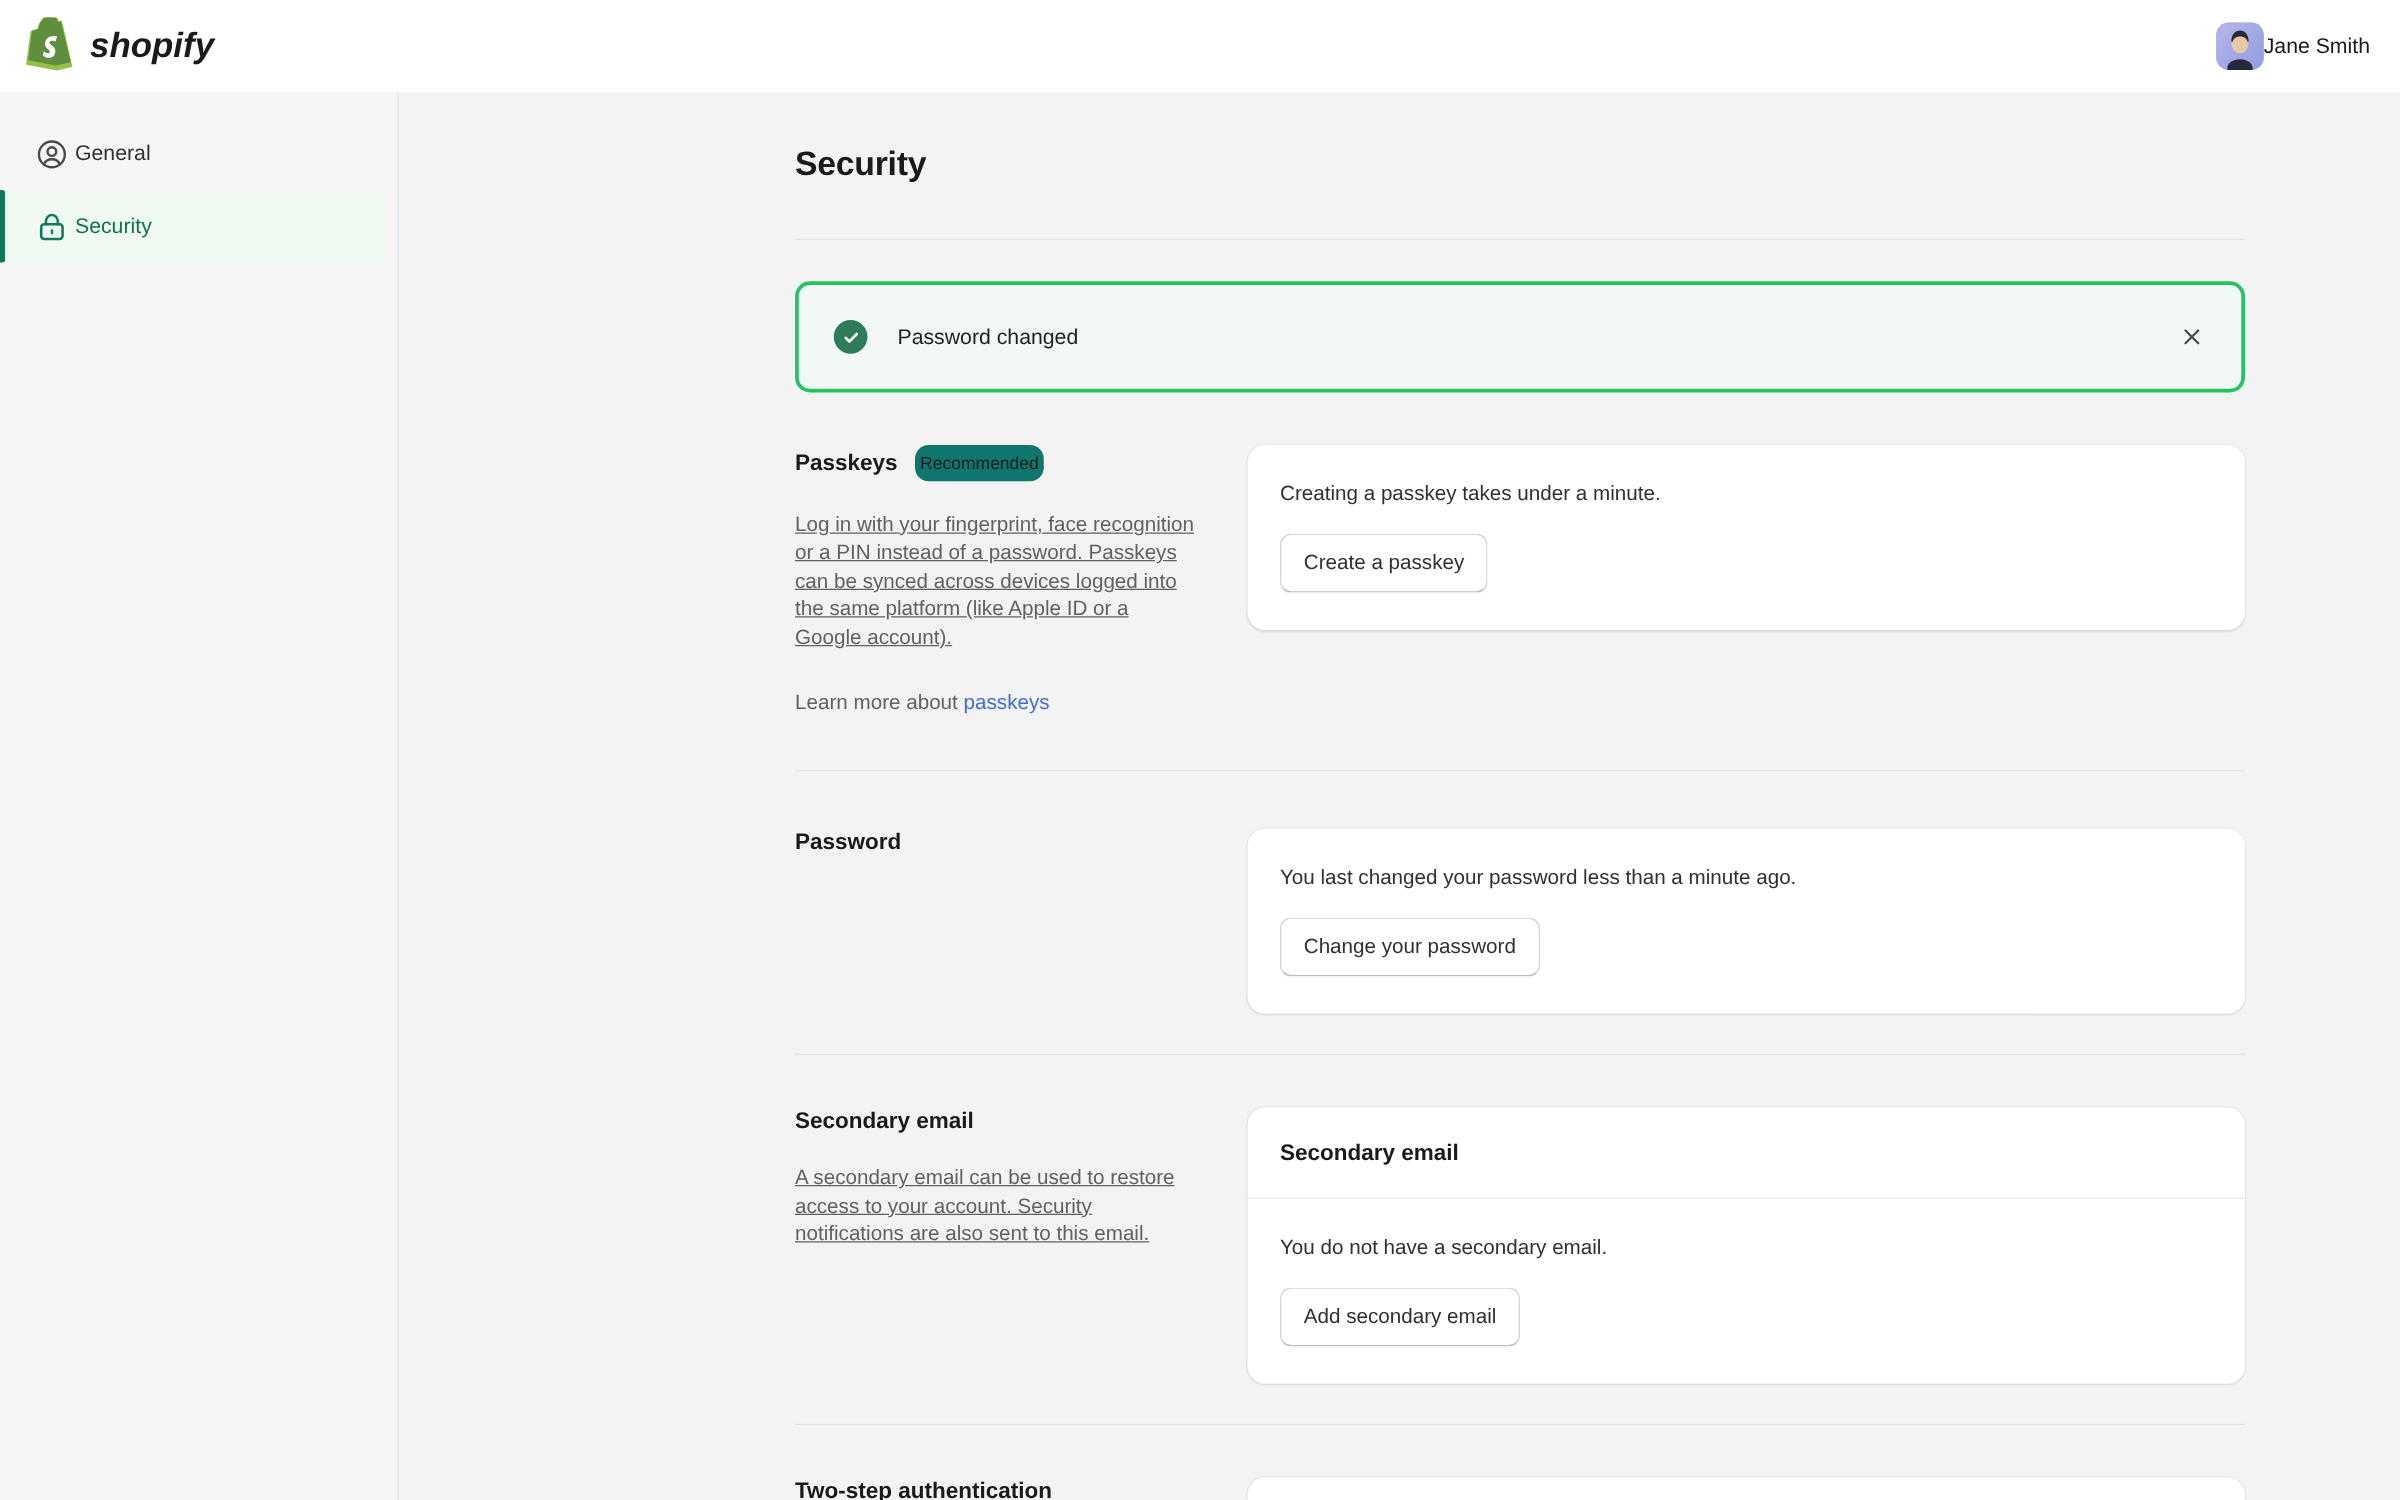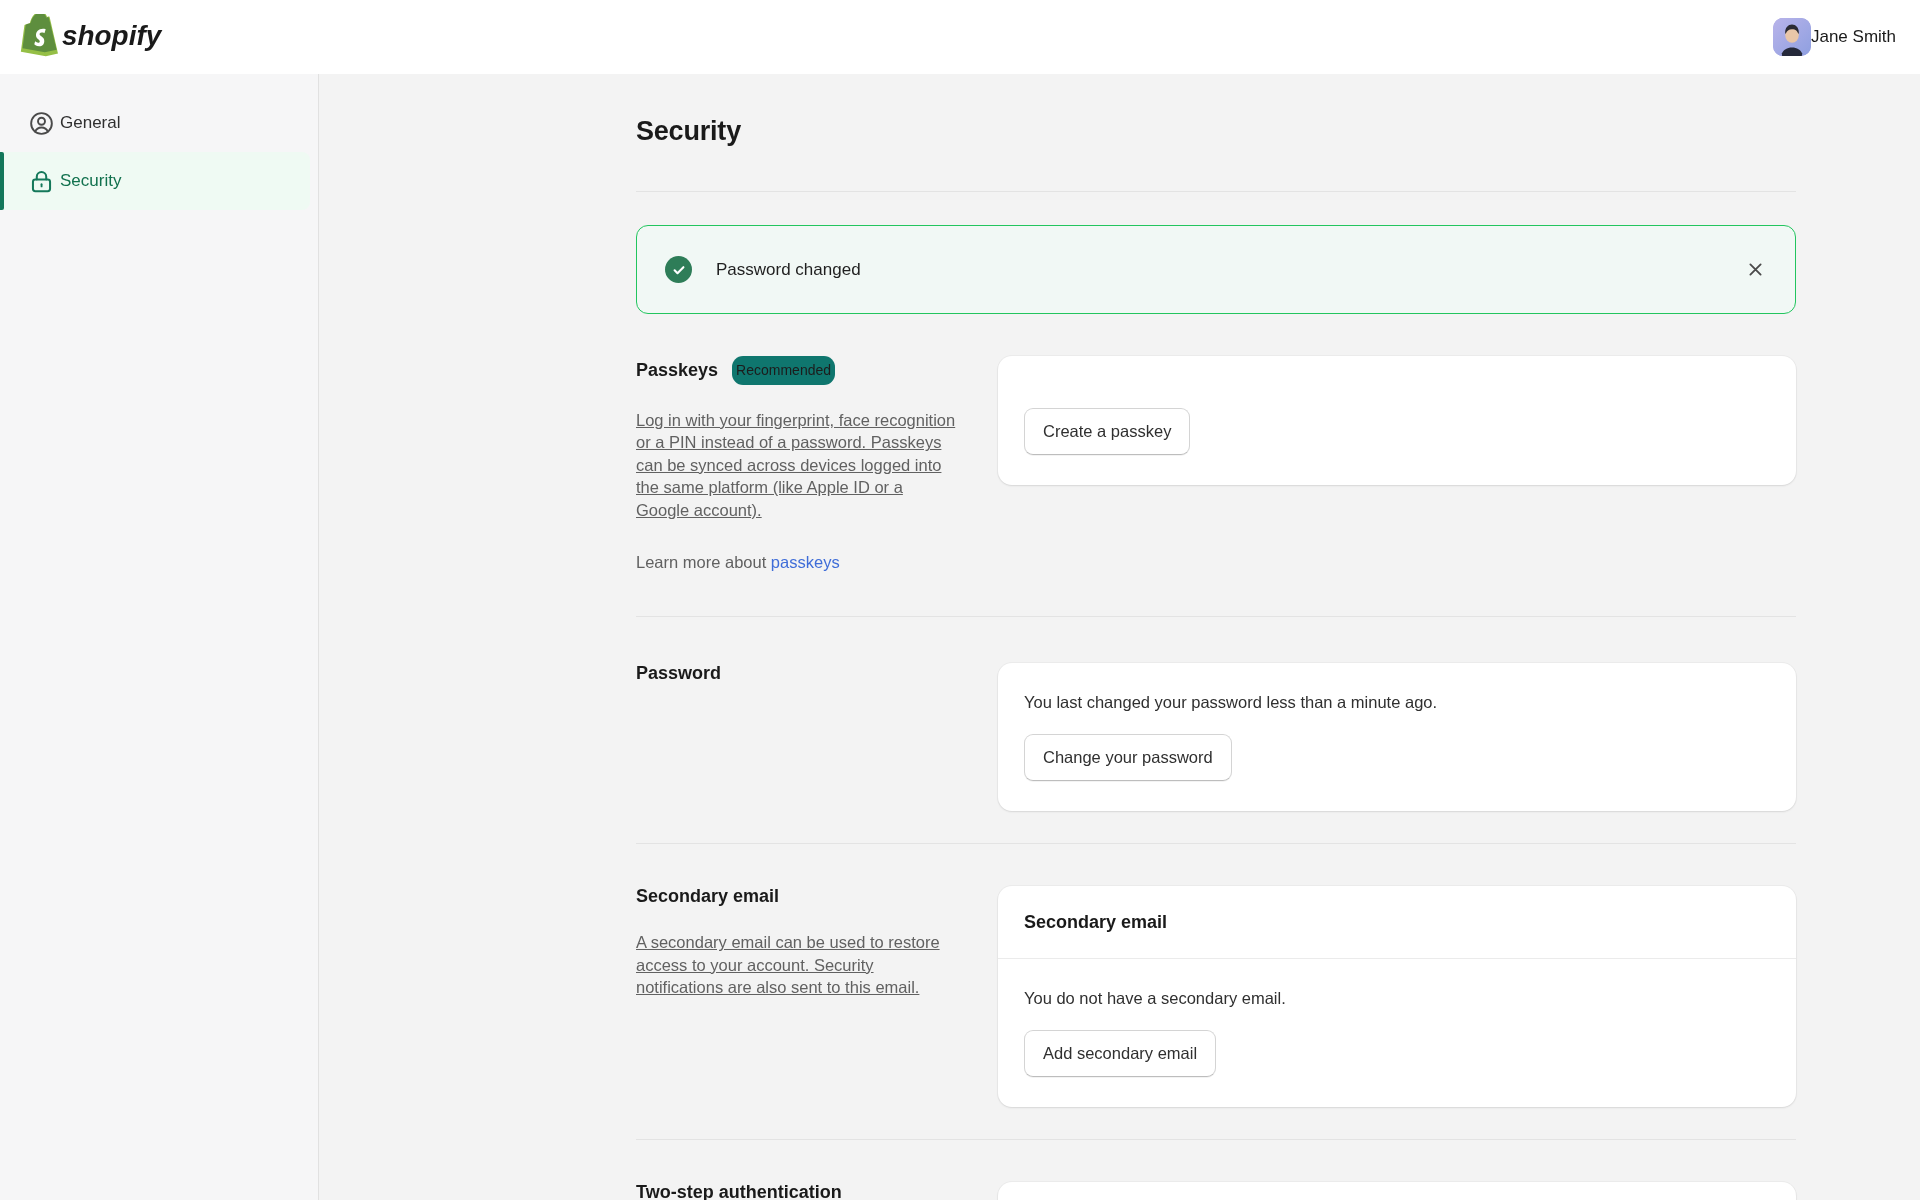--- a/index.html
+++ b/index.html
@@ -19,20 +19,21 @@
     width: 1920px;
     height: 74px;
     background: #ffffff;
     display: flex;
     align-items: center;
     justify-content: space-between;
   }
   .brand {
     display: flex;
     align-items: center;
+    gap: 10px;
     padding-left: 20px;
   }
   .brand-mark { width: 42px; height: 46px; display: block; }
   .brand-word { height: 34px; display: block; }
 
   .user-chip {
     display: flex;
     align-items: center;
     padding-right: 24px;
   }
@@ -112,21 +113,21 @@
   .rule {
     height: 1px;
     background: #e3e3e3;
     width: 100%;
   }
 
   
   .banner {
     margin-top: 33px;
     background: #f1f8f5;
-    border: 1px solid #22c55e;
+    border: 3px solid #22c55e;
     border-radius: 12px;
     height: 89px;
     display: flex;
     align-items: center;
     padding: 0 22px 0 28px;
   }
   .banner-icon {
     width: 27px; height: 27px;
     border-radius: 50%;
     background: #2e7d58;
@@ -321,20 +322,21 @@
           <span class="badge">Recommended</span>
         </div>
         <p class="section-desc">Log in with your fingerprint, face recognition or a PIN instead of a password. Passkeys can be synced across devices logged into the same platform (like Apple ID or a Google account).</p>
         <p class="learn-more">
           <span>Learn more about</span>
           <a href="#">passkeys</a>
         </p>
       </div>
       <div class="section-right">
         <div class="card card-pad">
+          <div class="card-text">Creating a passkey takes under a minute.</div>
           <button class="btn">Create a passkey</button>
         </div>
       </div>
     </div>
 
     <div class="sec-gap"></div>
     <div class="rule"></div>
 
     <div class="section" style="margin-top:46px;">
       <div class="section-left">

